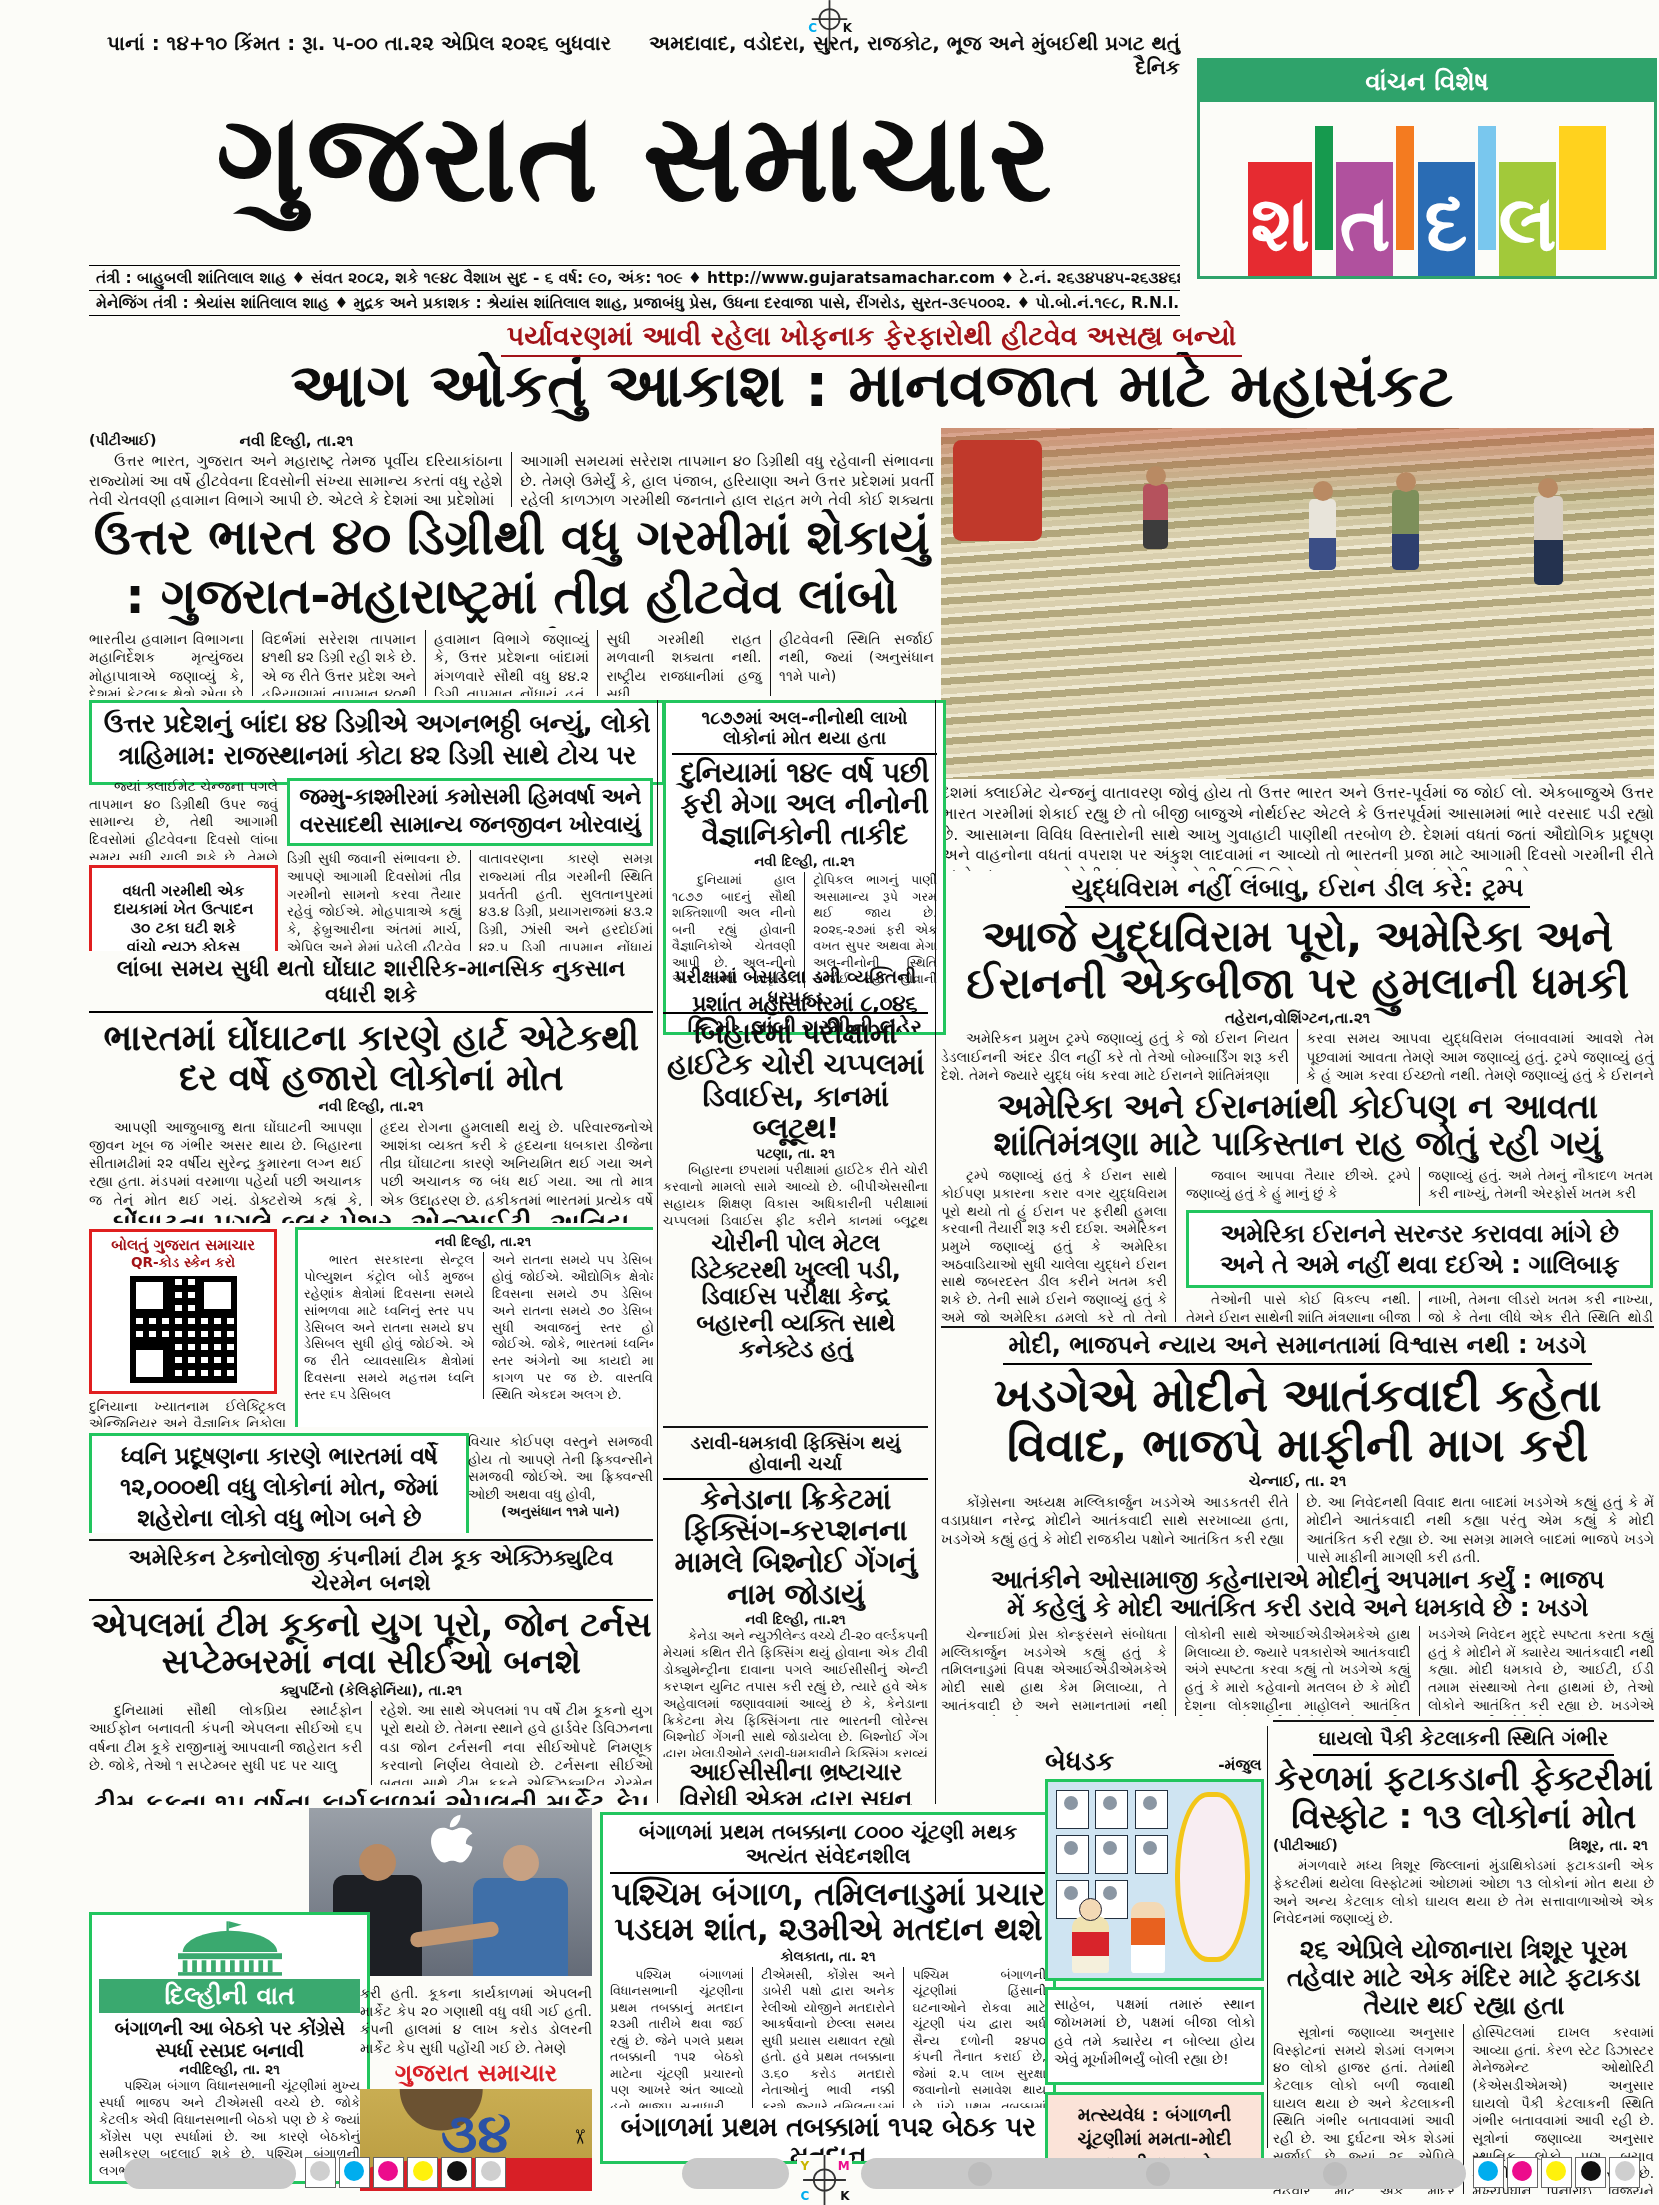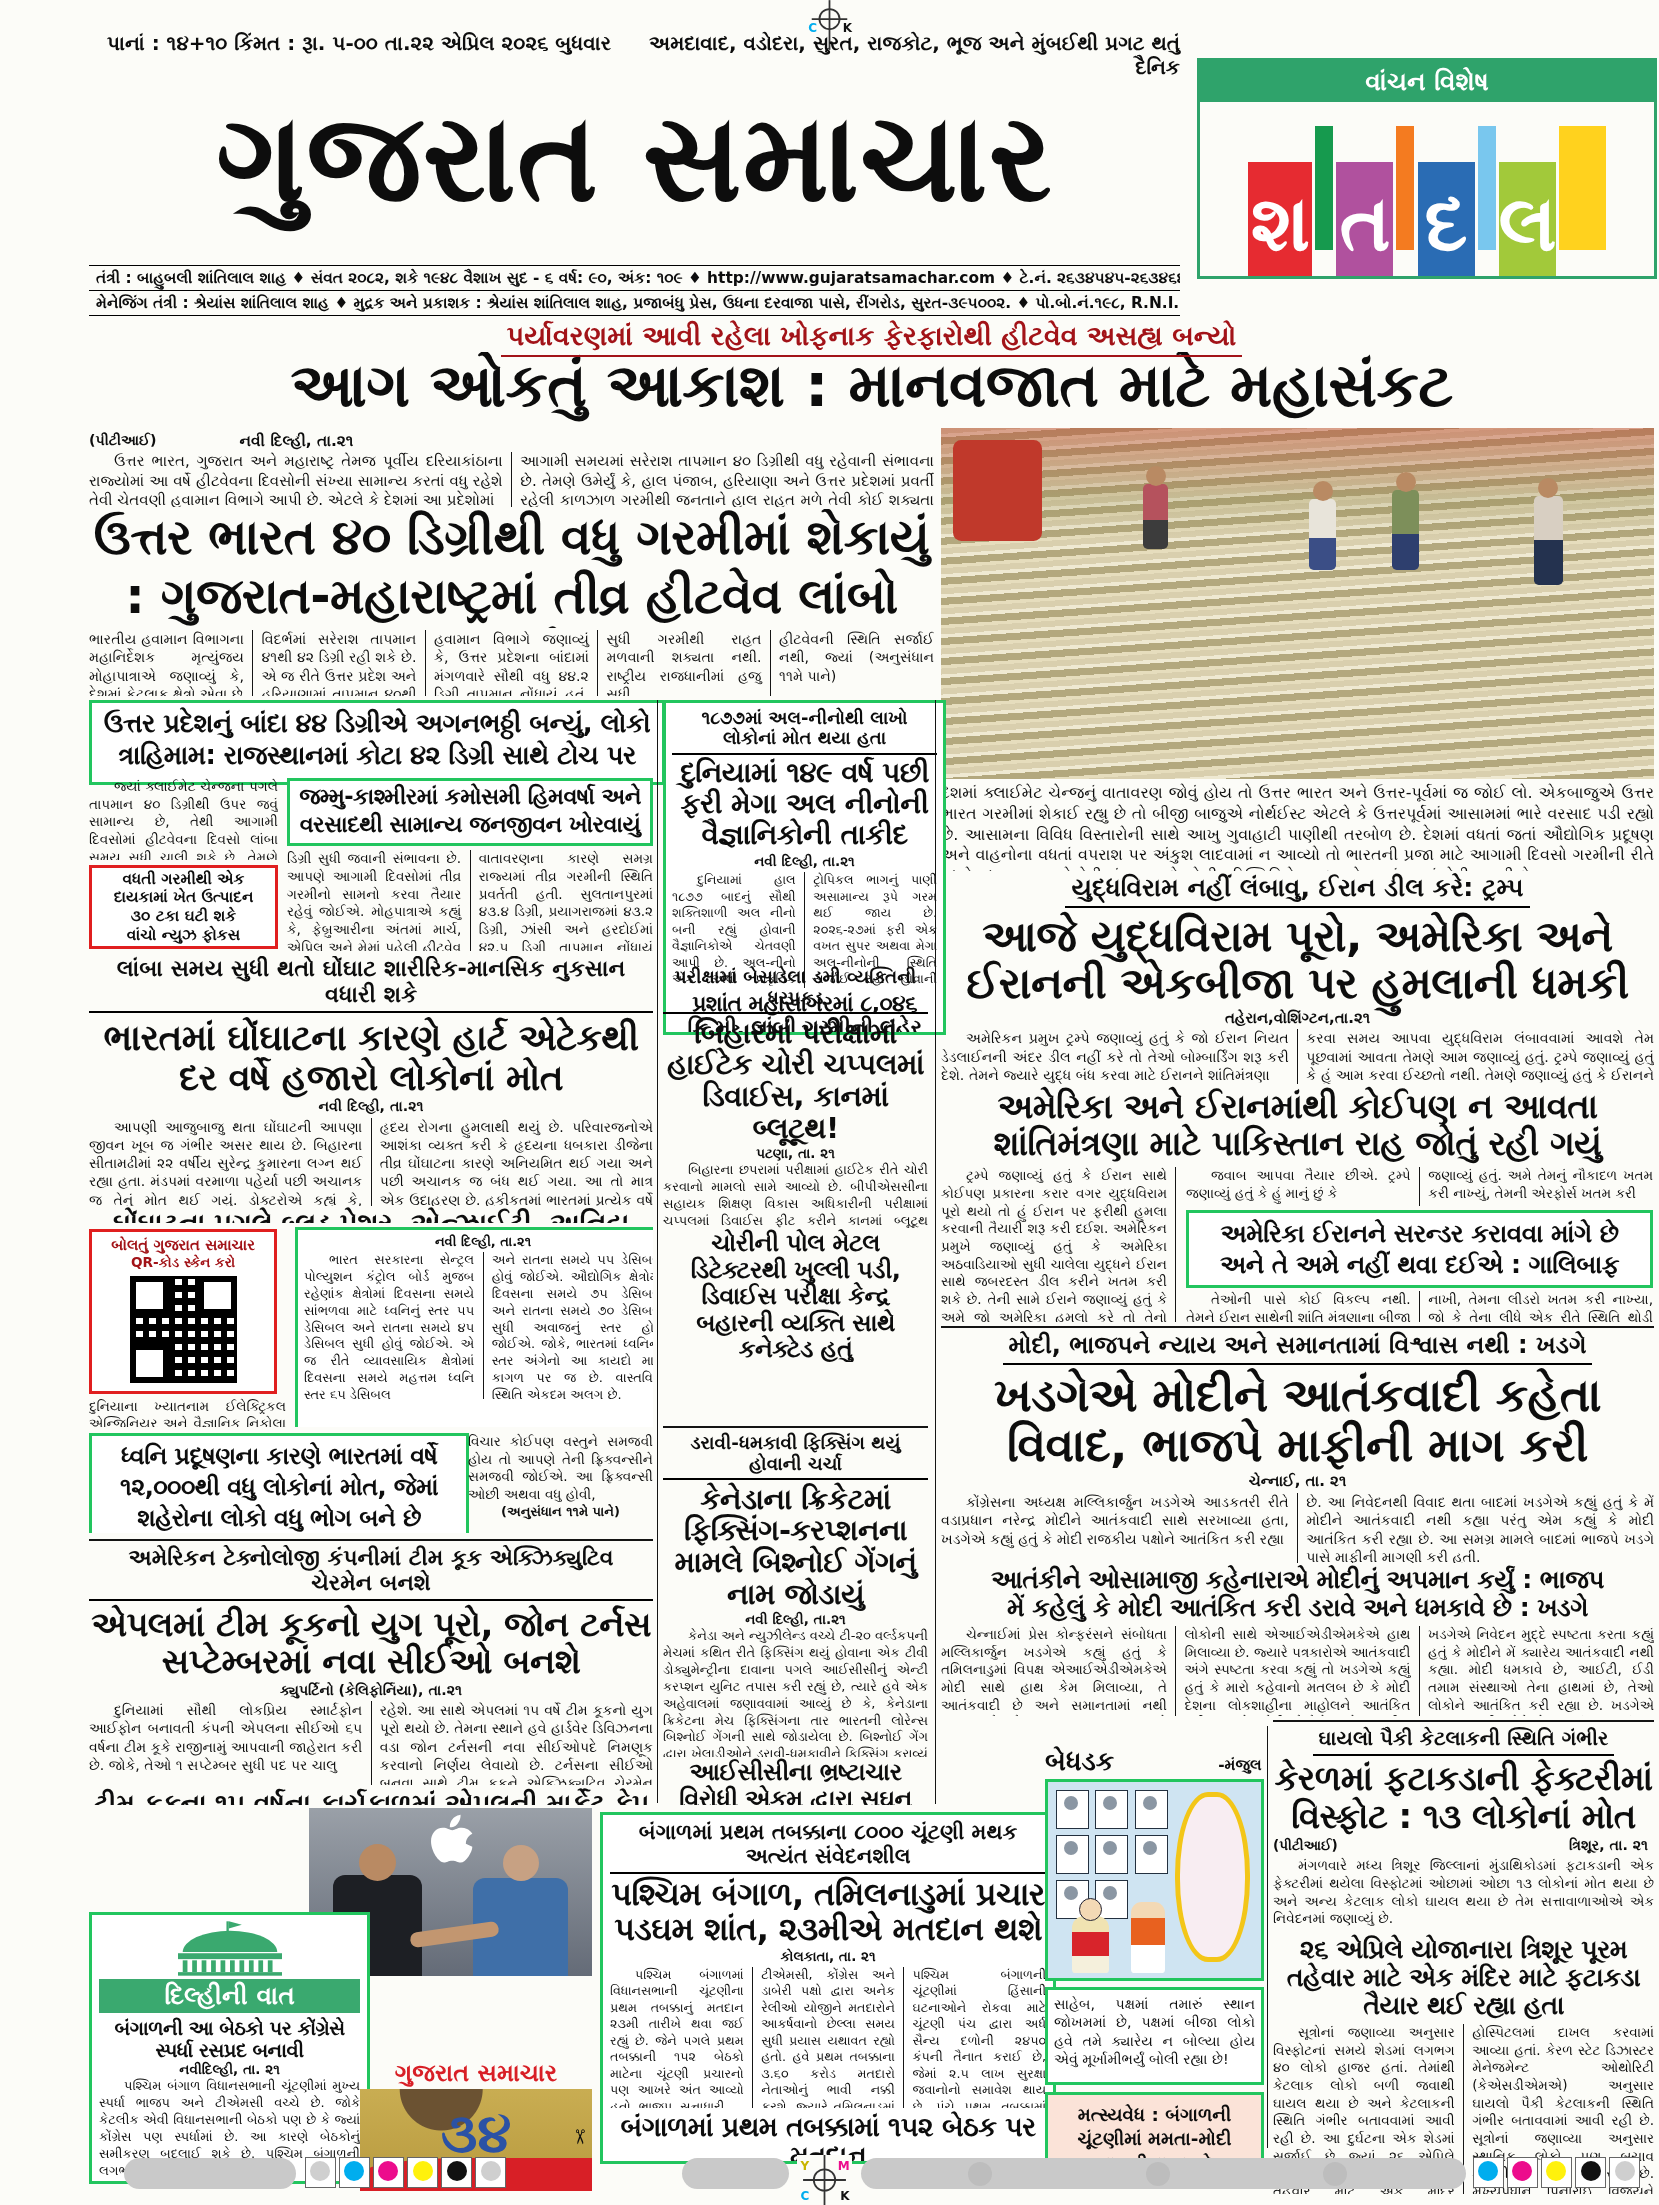--- a/index.html
+++ b/index.html
@@ -131,21 +131,21 @@
     <div class="person" style="left:593px;top:68px;width:28.5px;height:89px;background:linear-gradient(#d8cfc2 50%,#24324f 50%);"></div>
     <div class="person" style="left:202px;top:56px;width:25px;height:65px;background:linear-gradient(#b5525d 55%,#3c3c3c 55%);"></div>
   </div>
   <div class="s b ov" style="left:941px;top:783px;width:713px;height:88px;font-size:16px;">દેશમાં ક્લાઈમેટ ચેન્જનું વાતાવરણ જોવું હોય તો ઉત્તર ભારત અને ઉત્તર-પૂર્વમાં જ જોઈ લો. એકબાજુએ ઉત્તર ભારત ગરમીમાં શેકાઈ રહ્યુ છે તો બીજી બાજુએ નોર્થઈસ્ટ એટલે કે ઉત્તરપૂર્વમાં આસામમાં ભારે વરસાદ પડી રહ્યો છે. આસામના વિવિધ વિસ્તારોની સાથે આખુ ગુવાહાટી પાણીથી તરબોળ છે. દેશમાં વધતાં જતાં ઔદ્યોગિક પ્રદૂષણ અને વાહનોના વધતાં વપરાશ પર અંકુશ લાદવામાં ન આવ્યો તો ભારતની પ્રજા માટે આગામી દિવસો ગરમીની રીતે વધુને વધુ કપરા આવે તેવી સંભાવના છે. તેથી પરિસ્થિતિને સમય રહેતા અંકુશમાં લેવી જરુરી છે.</div>
 
   <div class="s g h ov" style="left:89px;top:700px;width:558px;height:72px;font-size:26px;line-height:1.25;padding:3.6px 6px;">ઉત્તર પ્રદેશનું બાંદા ૪૪ ડિગ્રીએ અગનભઠ્ઠી બન્યું, લોકો ત્રાહિમામ: રાજસ્થાનમાં કોટા ૪૨ ડિગ્રી સાથે ટોચ પર</div>
 
   <div class="s ov" style="left:89px;top:778px;width:564px;height:173px;">
     <div style="position:absolute;left:0;top:0;width:189px;">
       <div class="b ind" style="font-size:13.6px;height:82px;overflow:hidden;">જ્યાં ક્લાઈમેટ ચેન્જના પગલે તાપમાન ૪૦ ડિગ્રીથી ઉપર જવું સામાન્ય છે, તેથી આગામી દિવસોમાં હીટવેવના દિવસો લાંબા સમય સુધી ચાલી શકે છે. તેમણે કહ્યું કે, વર્ષના આ સમયમાં મહારાષ્ટ્રમાં</div>
-      <div class="rb" style="margin-top:4.7px;height:76px;text-align:center;font-weight:bold;font-size:15.4px;line-height:1.22;padding-top:2px;">
+      <div class="rb" style="margin-top:4.7px;height:76px;text-align:center;font-weight:bold;font-size:15.4px;line-height:1.22;padding-top:14px;">
         <div>વધતી ગરમીથી એક</div>
         <div>દાયકામાં ખેત ઉત્પાદન</div>
         <div>૩૦ ટકા ઘટી શકે</div>
         <div>વાંચો ન્યુઝ ફોકસ</div>
       </div>
     </div>
     <div style="position:absolute;left:198px;top:0;width:366px;">
       <div class="g h ov" style="height:57px;font-size:22.5px;line-height:1.22;padding:2.4px 4.7px;">જમ્મુ-કાશ્મીરમાં કમોસમી હિમવર્ષા અને વરસાદથી સામાન્ય જનજીવન ખોરવાયું</div>
       <div class="c r" style="margin-top:4.7px;height:102px;overflow:hidden;">
         <div class="b" style="font-size:13.6px;">ડિગ્રી સુધી જવાની સંભાવના છે. આપણે આગામી દિવસોમાં તીવ્ર ગરમીનો સામનો કરવા તૈયાર રહેવું જોઈએ. મોહપાત્રાએ કહ્યું કે, ફેબ્રુઆરીના અંતમાં માર્ચ, એપ્રિલ અને મેમાં પહેલી હીટવેવ અંગે જાહેરાત કરાઈ હતી.</div>
@@ -254,20 +254,21 @@
           </g>
         </svg>
     </div>
     <div style="background:#3aa96f;color:#fff;font-weight:900;text-align:center;font-size:25px;padding:2.4px 0;">દિલ્હીની વાત</div>
     <div class="h" style="font-size:19.6px;margin-top:4.7px;">બંગાળની આ બેઠકો પર કોંગ્રેસે સ્પર્ધા રસપ્રદ બનાવી</div>
     <div class="d" style="font-size:13.6px;">નવીદિલ્હી, તા. ૨૧</div>
     <div class="b ind ov" style="font-size:13px;height:104px;">પશ્ચિમ બંગાળ વિધાનસભાની ચૂંટણીમાં મુખ્ય સ્પર્ધા ભાજપ અને ટીએમસી વચ્ચે છે. જોકે કેટલીક એવી વિધાનસભાની બેઠકો પણ છે કે જ્યાં કોંગ્રેસ પણ સ્પર્ધામાં છે. આ કારણે બેઠકોનું સમીકરણ બદલાઈ શકે છે. પશ્ચિમ બંગાળની લગભગ એક ડઝન</div>
     <div class="note" style="font-size:12.4px;">(અનુસંધાન ૧૧મે પાને)</div>
   </div>
 
+  <div class="s b ov" style="left:360px;top:1984px;width:232px;height:72px;font-size:14px;">કરી હતી. કૂકના કાર્યકાળમાં એપલની માર્કેટ કેપ ૨૦ ગણાથી વધુ વધી ગઈ હતી. કંપની હાલમાં ૪ લાખ કરોડ ડોલરની માર્કેટ કેપ સુધી પહોંચી ગઈ છે. તેમણે</div>
   <div class="s ov" style="left:360px;top:2059px;width:232px;height:134px;">
     <div class="red" style="font-weight:900;font-size:24px;text-align:center;color:#d81f26;">ગુજરાત સમાચાર</div>
     <div id="jersey" style="height:102px;margin-top:2.4px;">
       <div class="num" style="font-size:55px;line-height:89px;">૩૪</div>
       <div class="band"></div>
       <div style="position:absolute;right:3.6px;top:36px;font-size:20px;transform:rotate(90deg);">✂</div>
     </div>
   </div>
 
   <div class="s ov" style="left:663px;top:966px;width:265px;height:396px;">

